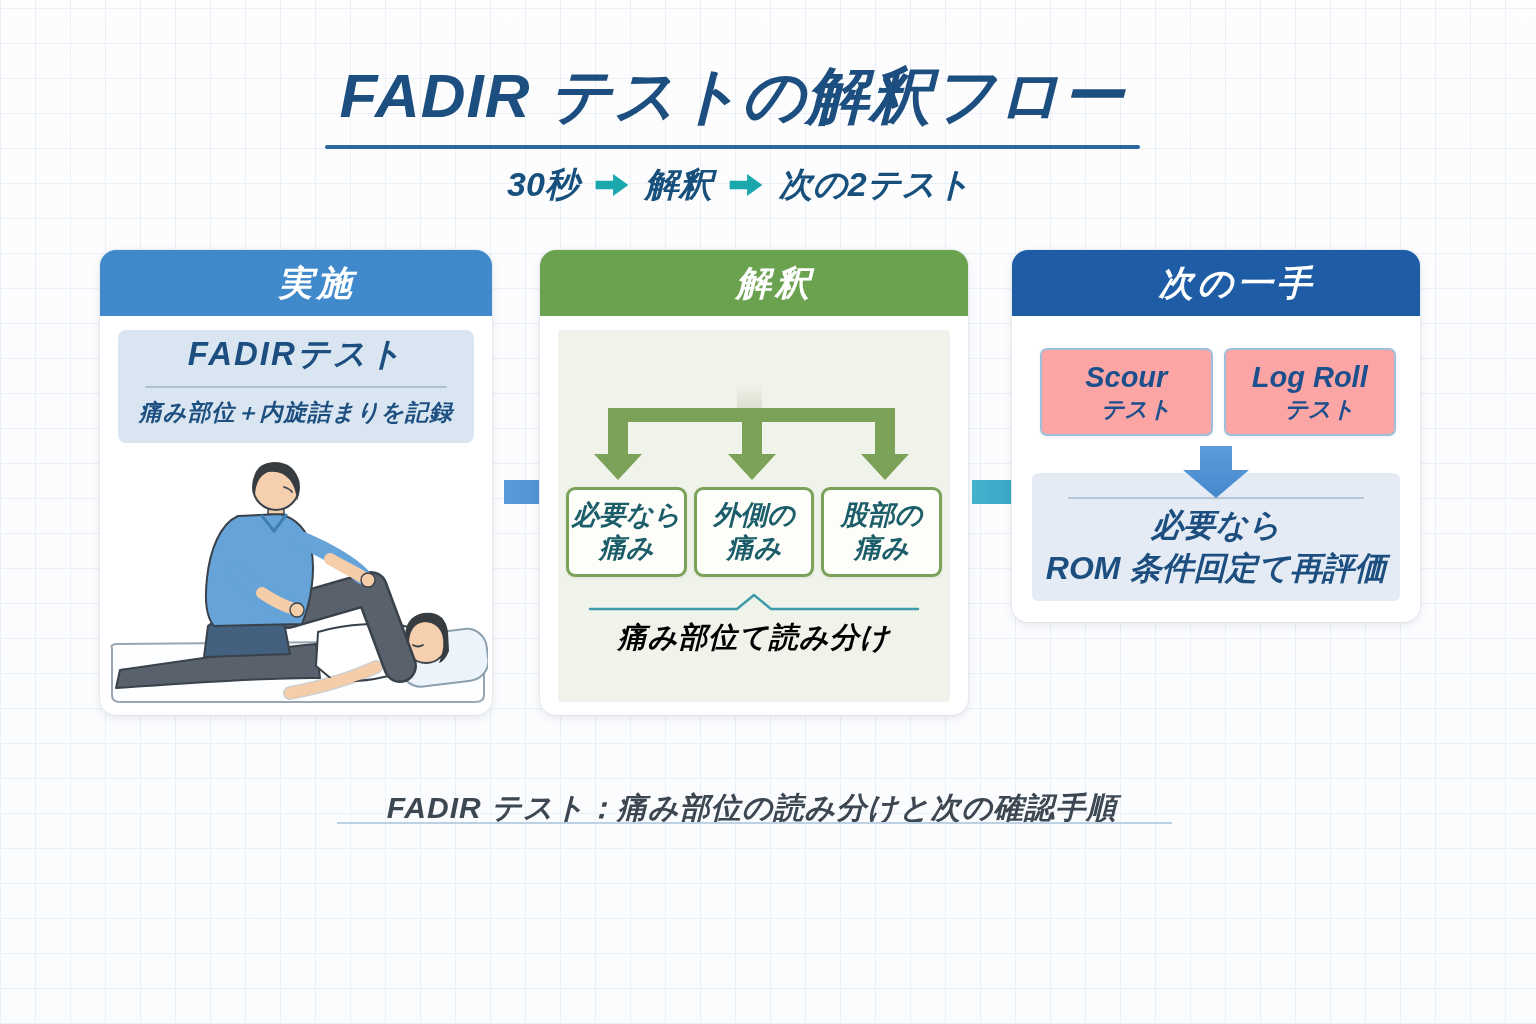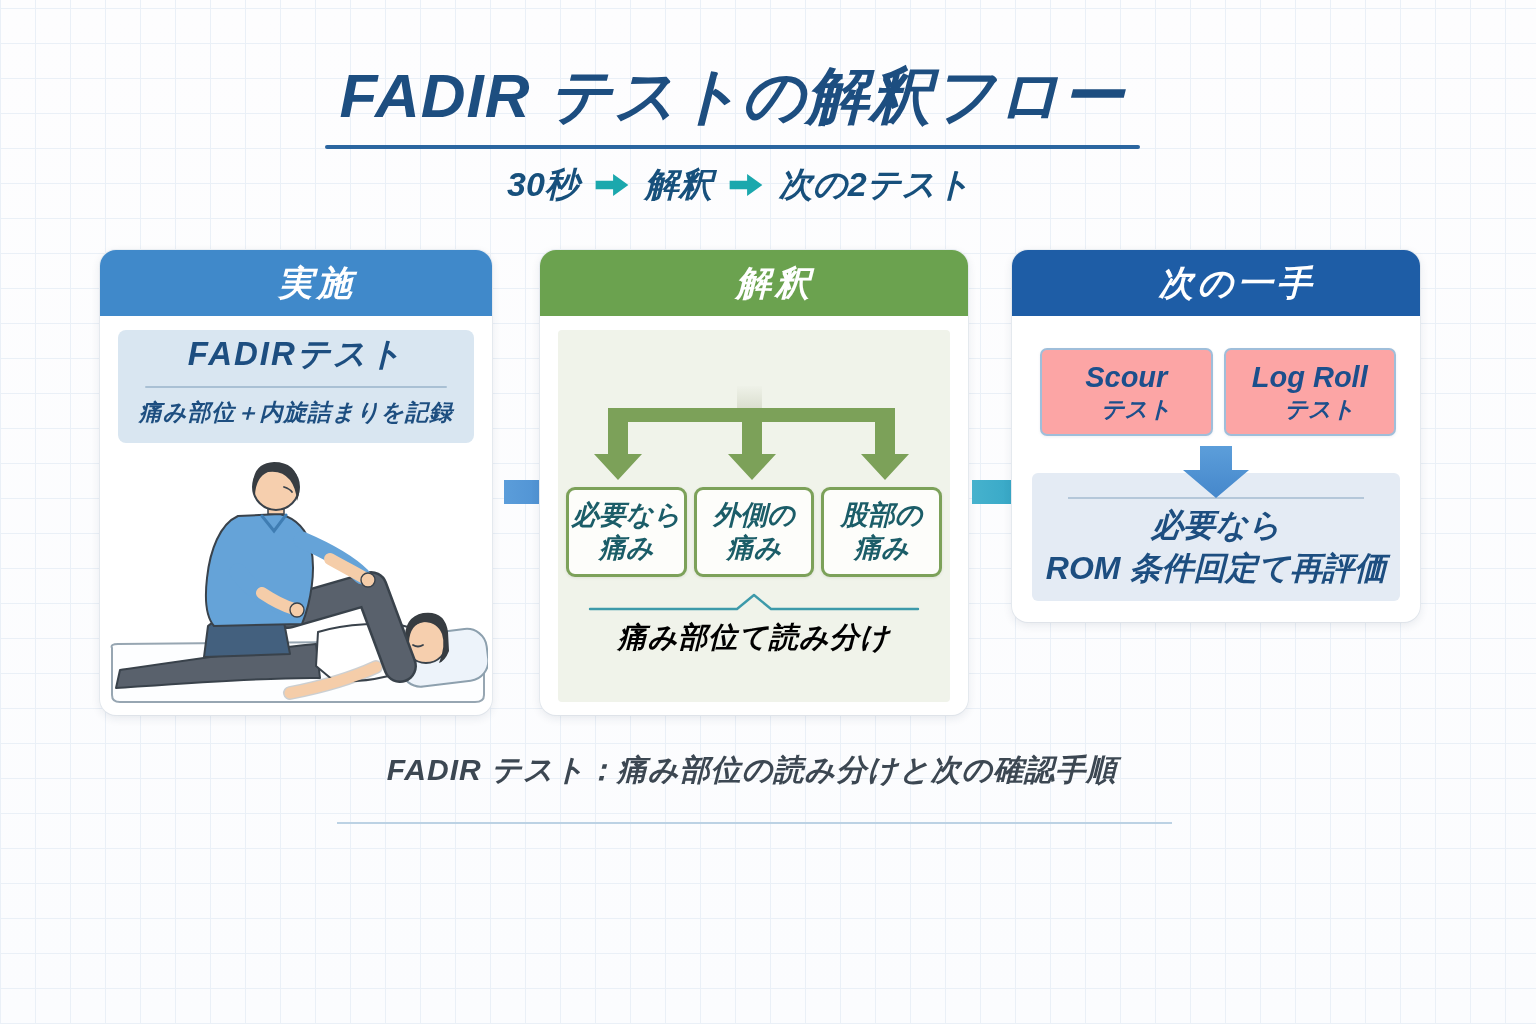--- a/index.html
+++ b/index.html
@@ -114,21 +114,21 @@
   .followup-line{
     position:absolute; left:36px; right:36px; top:24px; height:2px; background:#b4c7d9;
   }
   .followup-text{
     margin-top:31px; text-align:center; font-size:32px; font-weight:700;
     color:#1d4e80; line-height:1.35;
   }
 
   
   .caption{
-    position:absolute; top:750px; left:0; width:1504px; text-align:center;
+    position:absolute; top:788px; left:0; width:1504px; text-align:center;
     font-size:30px; font-weight:600; color:#3c4752; letter-spacing:1px;
   }
   .caption-underline{
     position:absolute; top:822px; left:337px; width:835px; height:2px;
     background:#bcd2e4;
   }
 </style>
 </head>
 <body>
 

